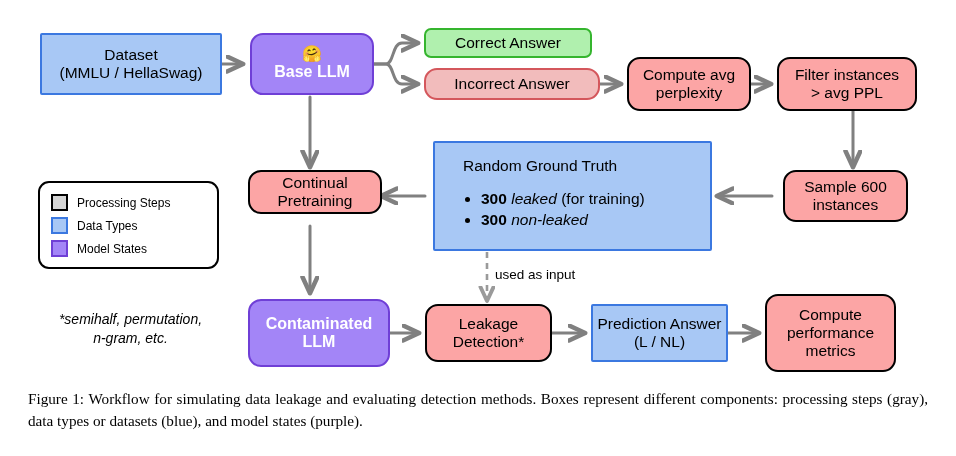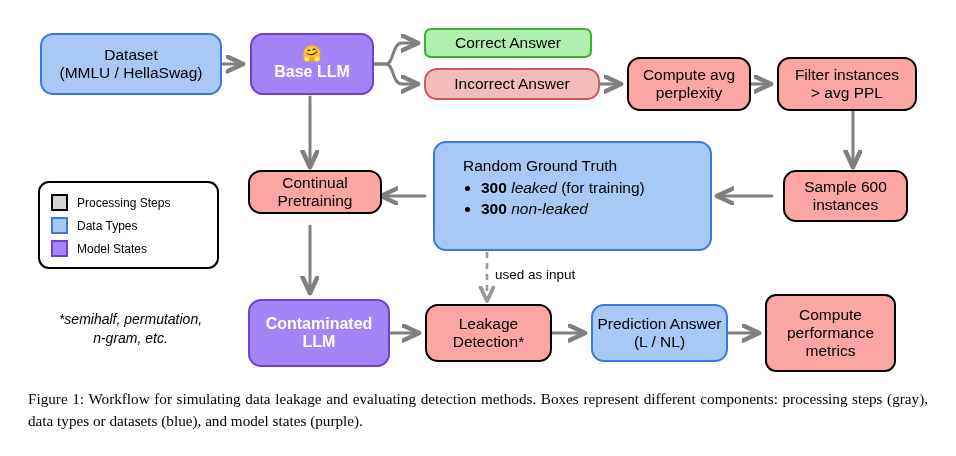--- a/index.html
+++ b/index.html
@@ -34,21 +34,21 @@
   .gray {
     background: #fca5a5;
     border: 2.5px solid #000000;
     border-radius: 13px;
     color: #000000;
     font-size: 15.5px;
   }
   .blue {
     background: #a8c8f5;
     border: 2.5px solid #3b78e0;
-    border-radius: 13px;
+    border-radius: 2px;
     color: #000000;
     font-size: 15.5px;
   }
   .purple {
     background: #a385f7;
     border: 2.5px solid #6f3fd6;
     border-radius: 13px;
     color: #ffffff;
     font-weight: bold;
     font-size: 16px;
@@ -73,21 +73,21 @@
     margin-bottom: 1px;
   }
   .blue-detail {
     align-items: flex-start;
     justify-content: flex-start;
     text-align: left;
     padding: 14px 12px 10px 16px;
     font-size: 15.5px;
   }
   .blue-detail .bullets {
-    margin: 1px 0 0 0;
+    margin: 12px 0 0 0;
     padding-left: 18px;
     list-style: disc;
   }
   .blue-detail .bullets li {
     margin-top: 3px;
   }
   .b { font-weight: bold; }
   .i { font-style: italic; }
 
   #legend {
@@ -242,21 +242,21 @@
 <div class="node gray" style="left:425px; top:304px; width:127px; height:58px;">
   <span>Leakage</span>
   <span>Detection*</span>
 </div>
 
 <div class="node blue" style="left:591px; top:304px; width:137px; height:58px;">
   <span>Prediction Answer</span>
   <span>(L / NL)</span>
 </div>
 
-<div class="node gray" style="left:765px; top:294px; width:131px; height:78px;border-radius:11px;">
+<div class="node gray" style="left:765px; top:294px; width:131px; height:78px;">
   <span>Compute</span>
   <span>performance</span>
   <span>metrics</span>
 </div>
 
 <div id="legend">
   <div class="legend-row">
     <span class="swatch sw-gray"></span>
     <span>Processing Steps</span>
   </div>

